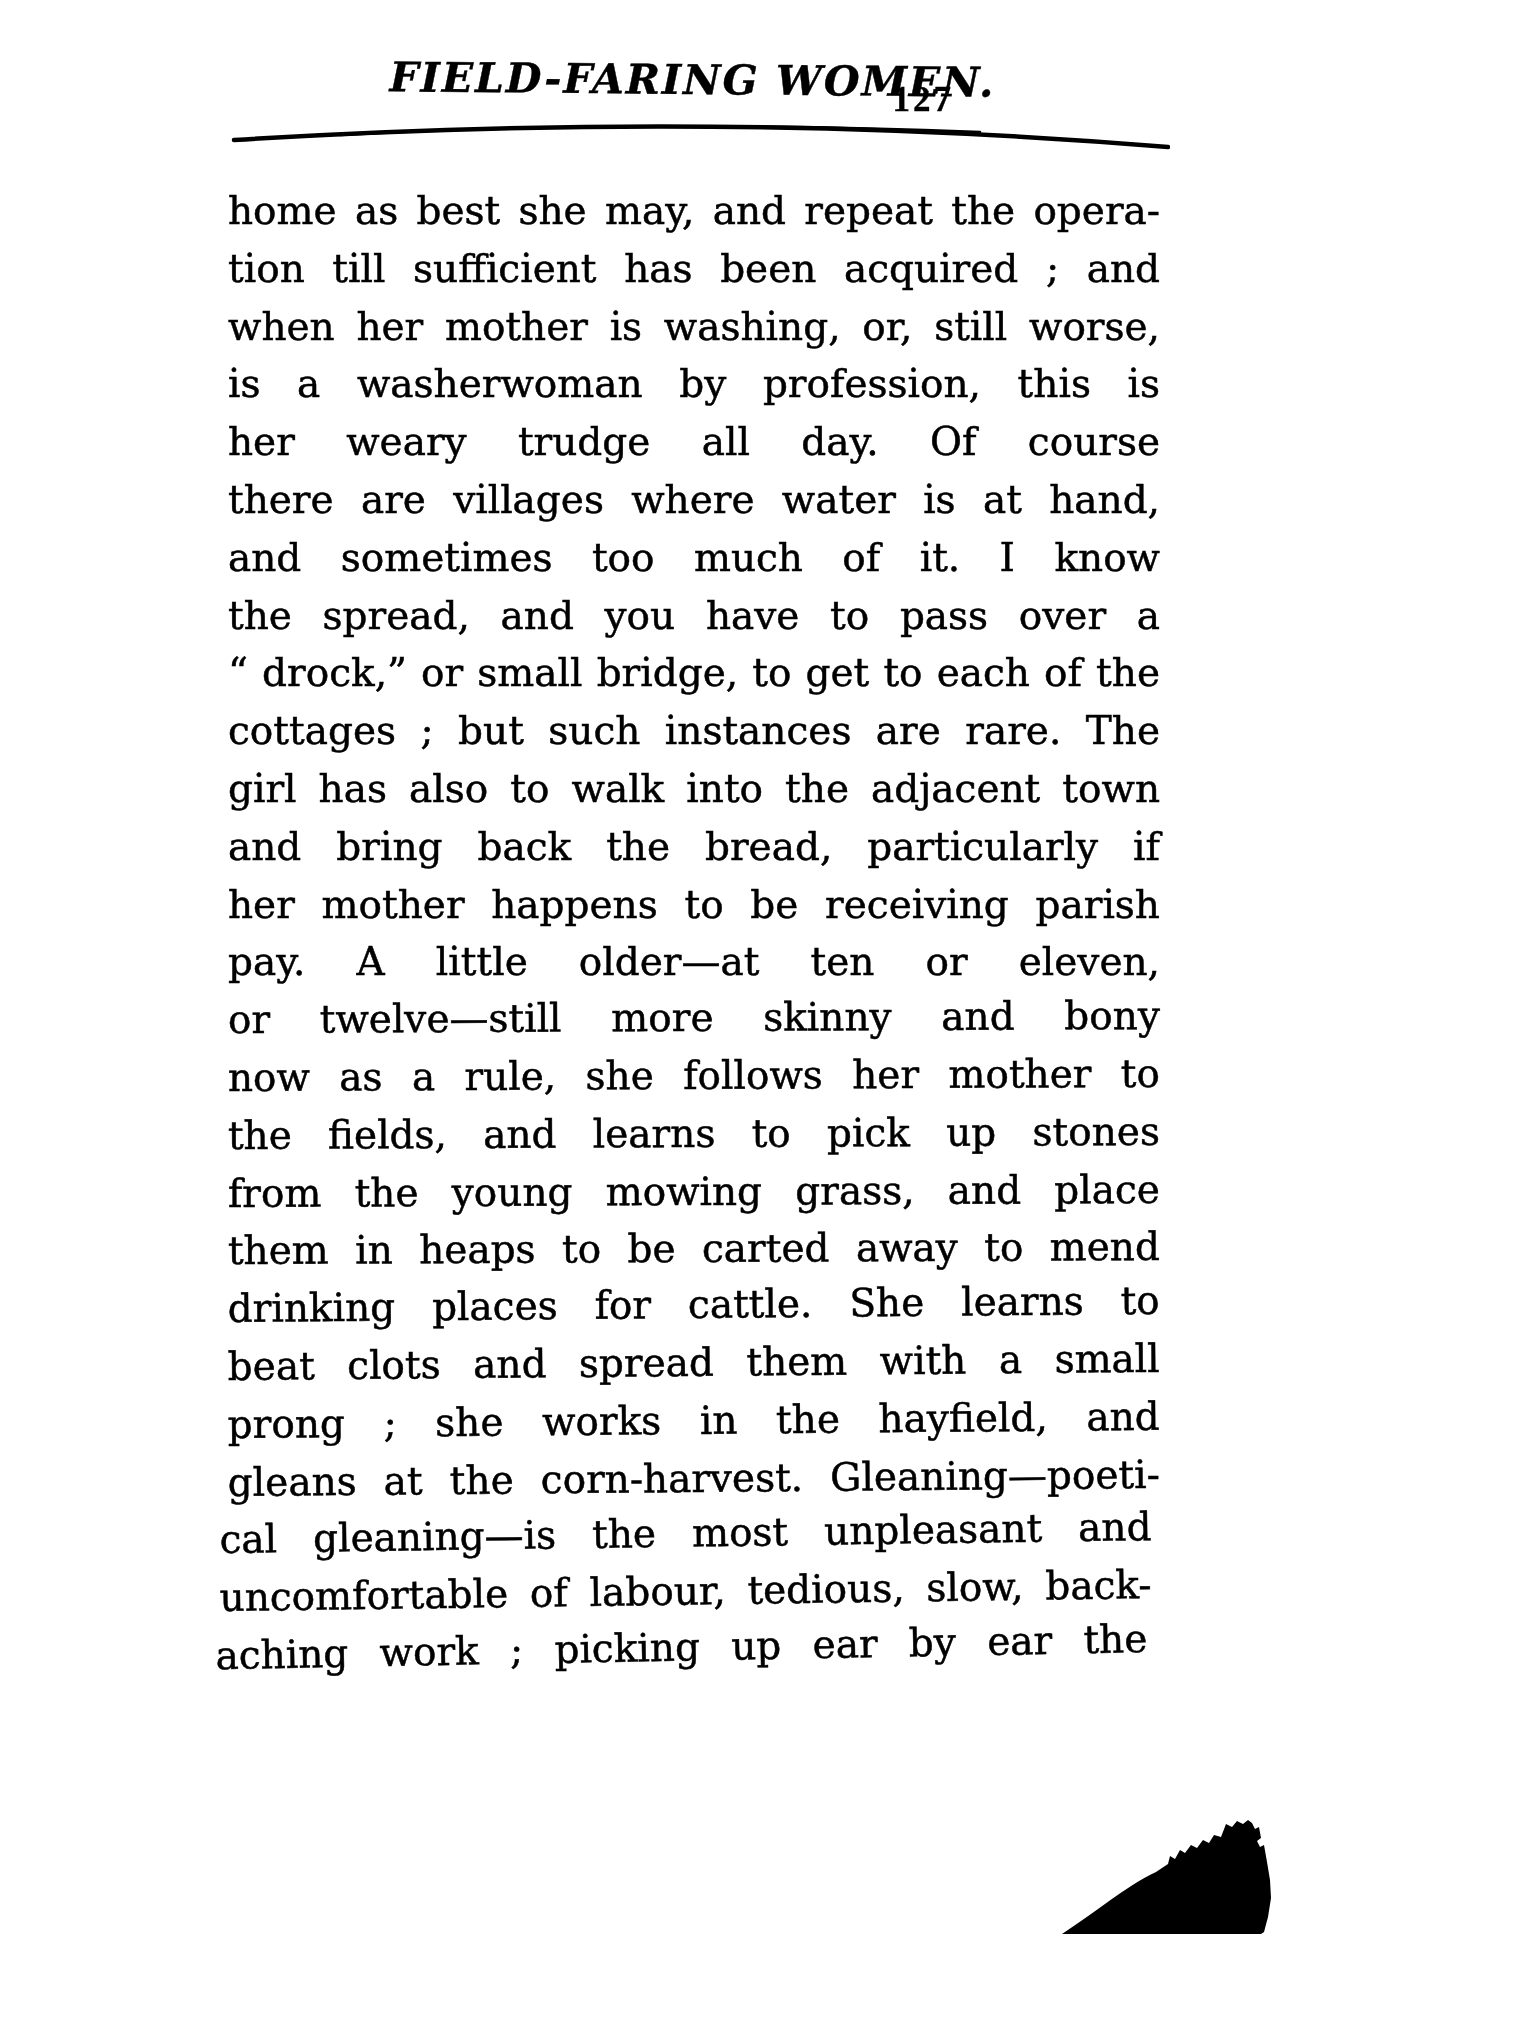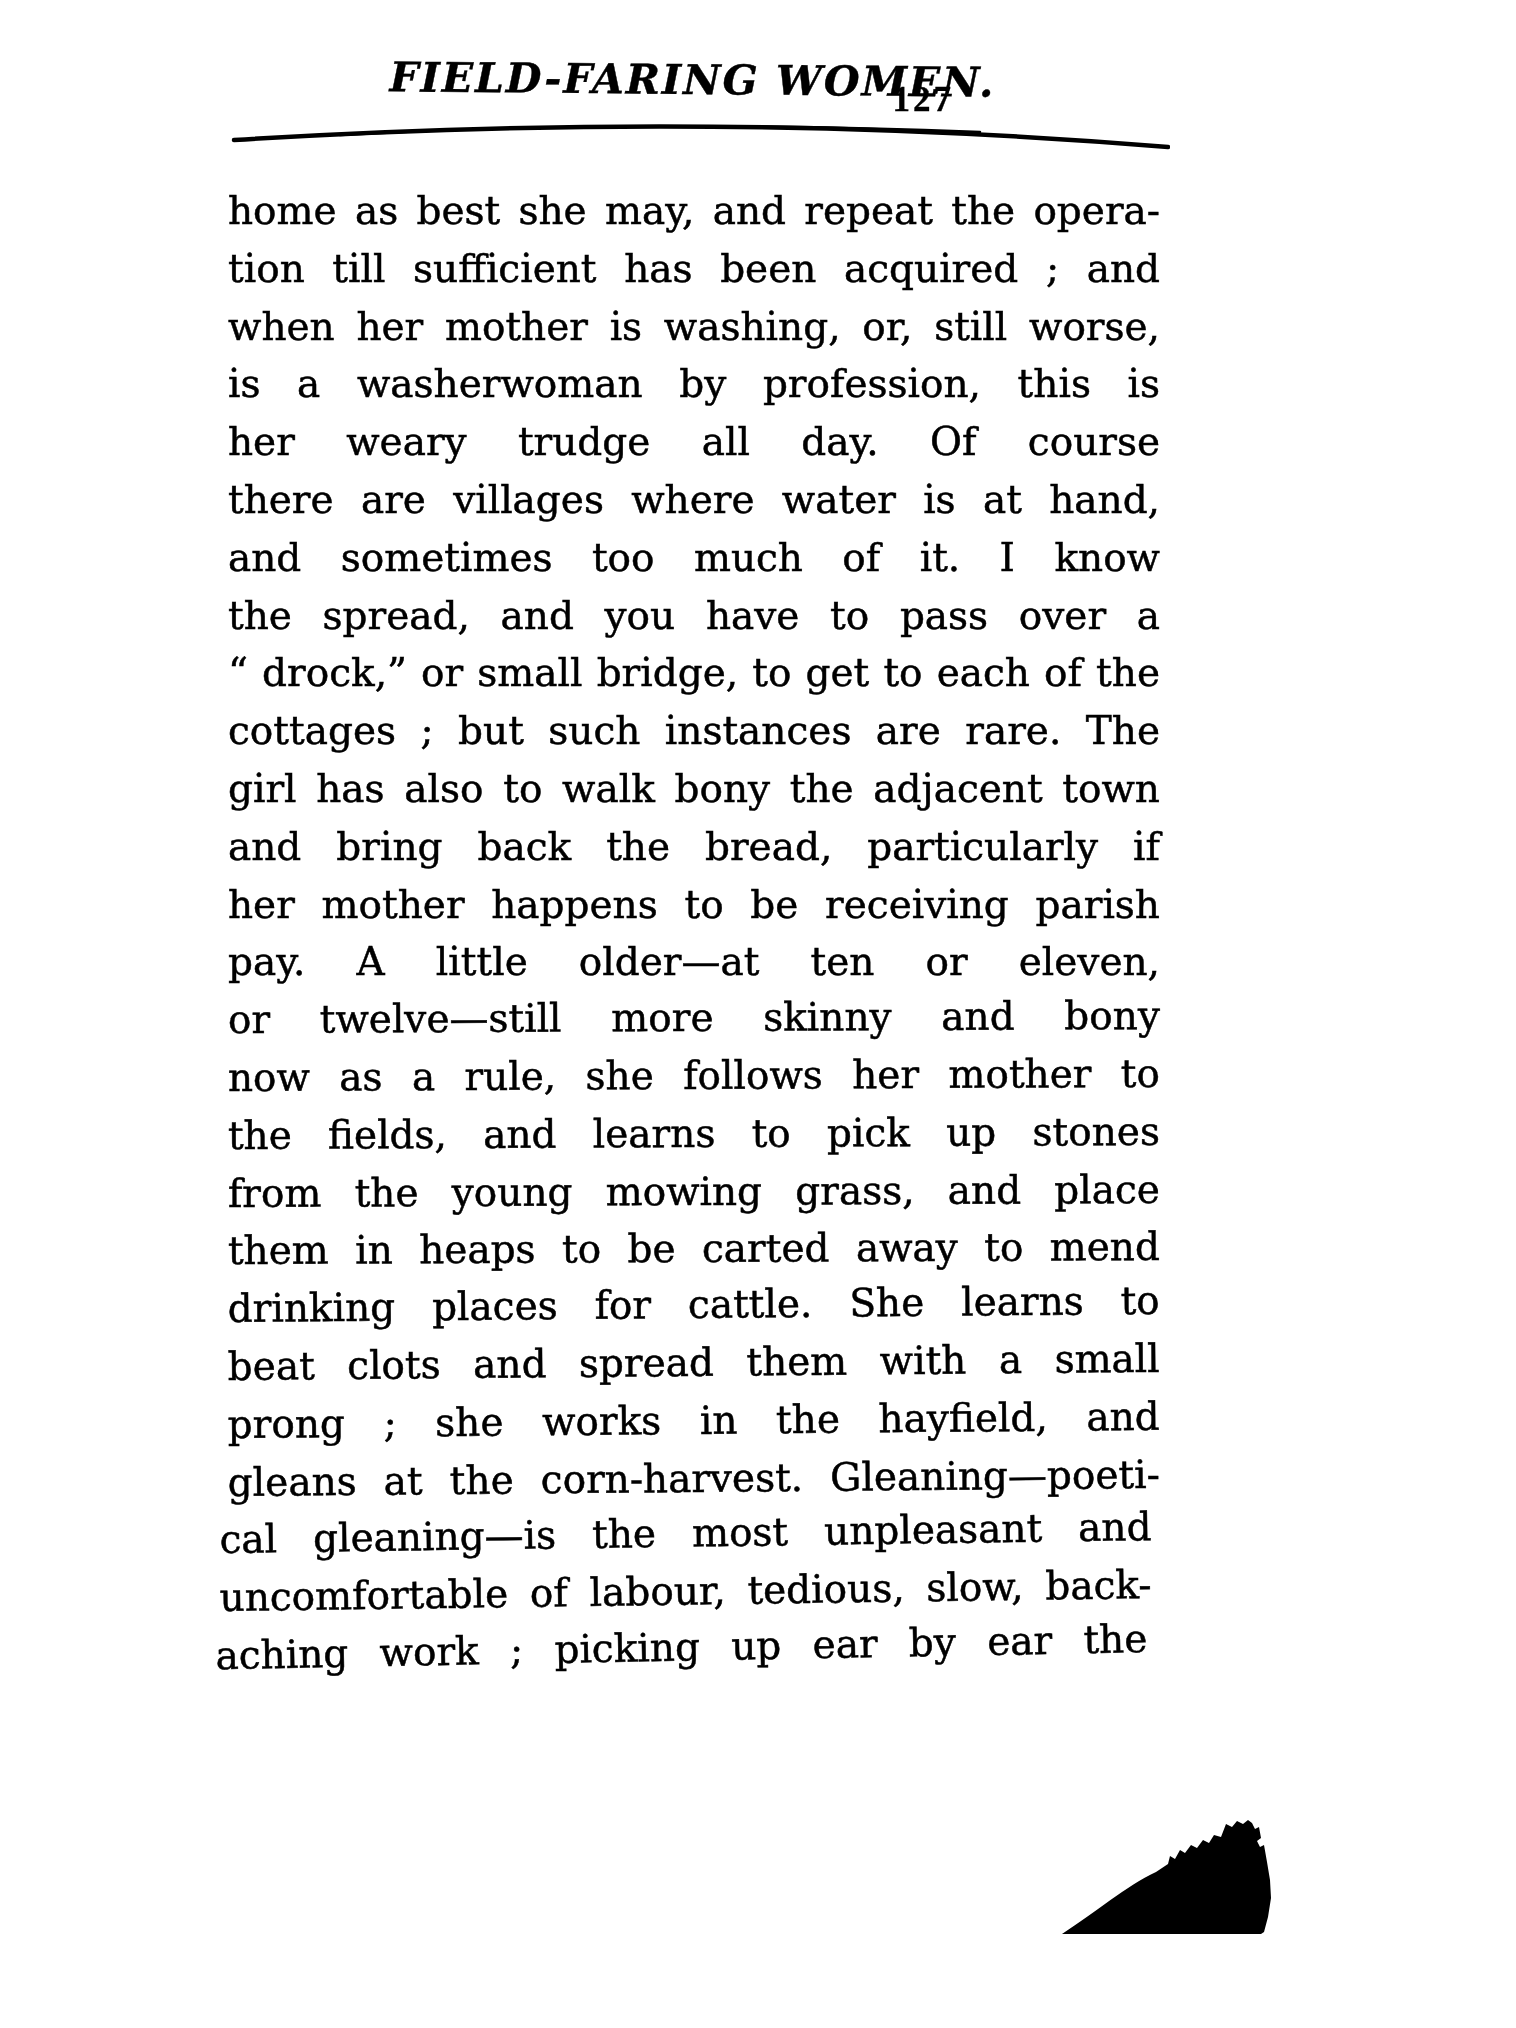--- a/index.html
+++ b/index.html
@@ -94,21 +94,21 @@
     <div class="line">home as best she may, and repeat the opera-</div>
     <div class="line">tion till sufficient has been acquired ; and</div>
     <div class="line">when her mother is washing, or, still worse,</div>
     <div class="line">is a washerwoman by profession, this is</div>
     <div class="line">her weary trudge all day. Of course</div>
     <div class="line">there are villages where water is at hand,</div>
     <div class="line">and sometimes too much of it. I know</div>
     <div class="line">the spread, and you have to pass over a</div>
     <div class="line">“ drock,” or small bridge, to get to each of the</div>
     <div class="line">cottages ; but such instances are rare. The</div>
-    <div class="line">girl has also to walk bony the adjacent town</div>
+    <div class="line">girl has also to walk into the adjacent town</div>
     <div class="line">and bring back the bread, particularly if</div>
     <div class="line">her mother happens to be receiving parish</div>
     <div class="line">pay. A little older—at ten or eleven,</div>
     <div class="line">or twelve—still more skinny and bony</div>
     <div class="line">now as a rule, she follows her mother to</div>
     <div class="line">the fields, and learns to pick up stones</div>
     <div class="line">from the young mowing grass, and place</div>
     <div class="line">them in heaps to be carted away to mend</div>
     <div class="line">drinking places for cattle. She learns to</div>
     <div class="line">beat clots and spread them with a small</div>

